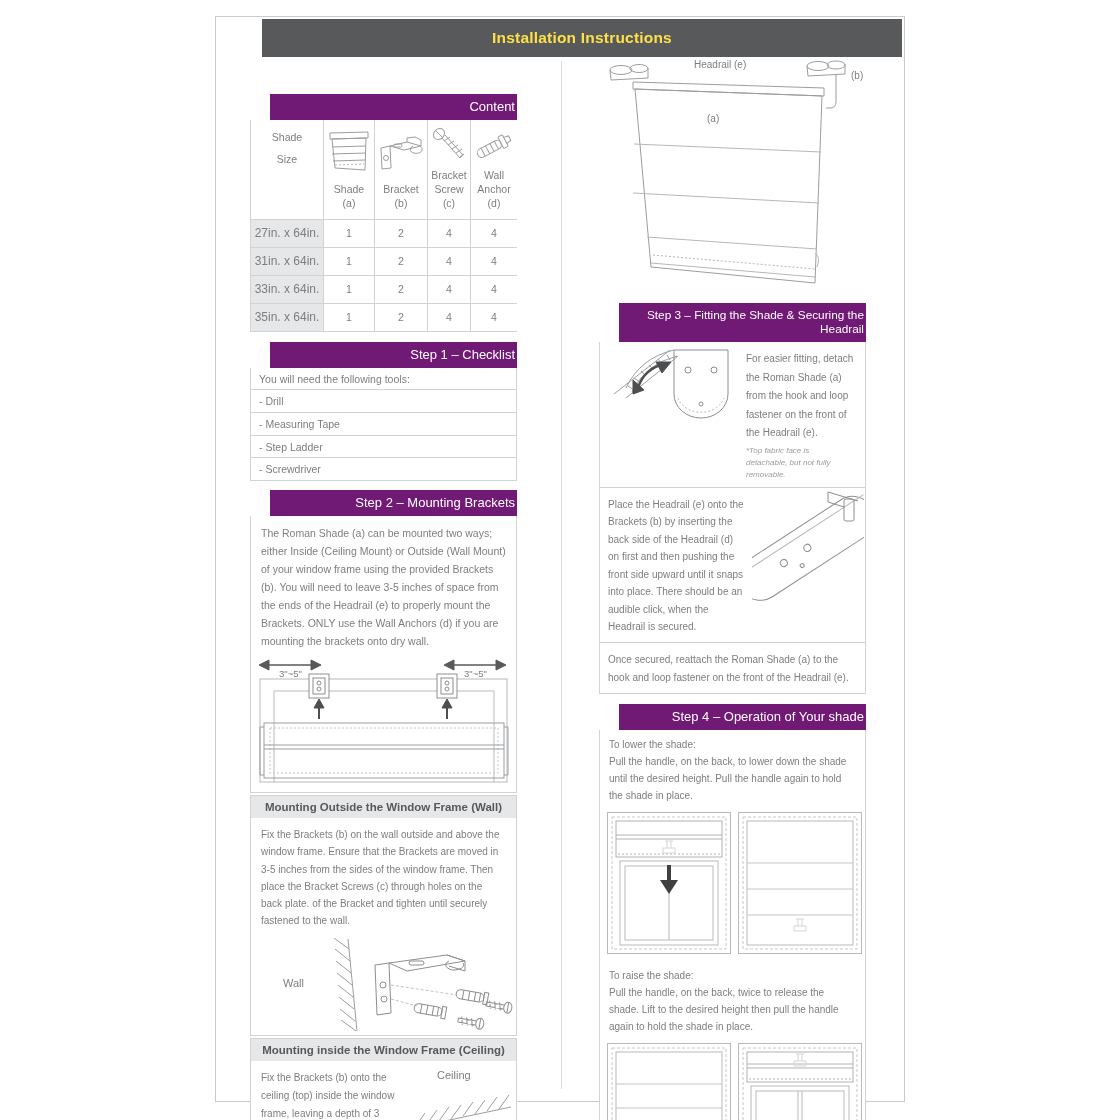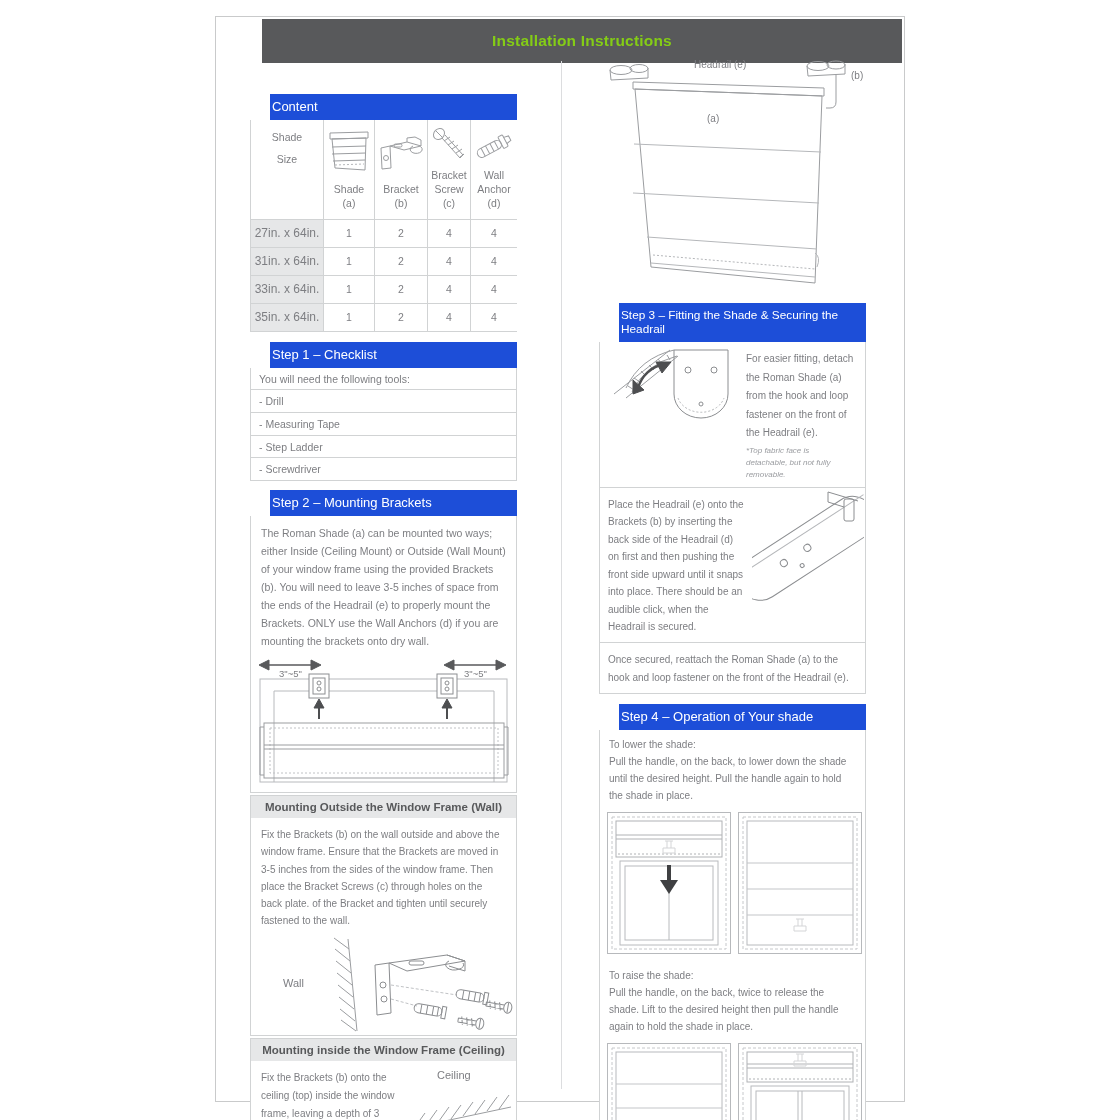--- a/index.html
+++ b/index.html
@@ -1,26 +1,26 @@
 <!DOCTYPE html>
 <html><head>
 <meta charset="utf-8">
 <style>
   html,body{margin:0;padding:0;background:#ffffff;}
   *{box-sizing:border-box;}
   body{font-family:"Liberation Sans", sans-serif;color:#7d7e82;}
   .canvas{position:relative;width:1120px;height:1120px;background:#ffffff;overflow:hidden;}
   .page{position:absolute;left:215px;top:16px;width:690px;height:1086px;background:#fff;border:1px solid #c9cacb;}
-  .page-header{position:absolute;left:2px;top:2px;right:2px;height:44px;background:#58595b;color:#84cc16;
+  .page-header{position:absolute;left:2px;top:2px;right:2px;height:38px;background:#58595b;color:#fde047;
     display:flex;align-items:center;justify-content:center;font-size:15.5px;font-weight:600;letter-spacing:.2px;margin-left:44px;}
   .divider-v{position:absolute;left:345px;top:44px;bottom:12px;width:1px;background:#dcdddf;}
   .col-left{position:absolute;left:34px;top:77px;width:267px;}
   .col-right{position:absolute;left:383px;top:40px;width:267px;}
 
-  .bar-dark{background:#1d4ed8;color:#fff;text-align:left;font-size:13px;padding:5px 2px 6px;margin-left:20px;}
+  .bar-dark{background:#701a75;color:#fff;text-align:right;font-size:13px;padding:5px 2px 6px;margin-left:20px;}
   .bar-dark.sm{font-size:11.8px;}
   .bar-gray{background:#e6e7e8;color:#58595b;text-align:center;font-size:11.5px;font-weight:700;padding:5px 2px;border:1px solid #d1d3d4;border-bottom:none;}
   .box{margin-bottom:9px;}
   .box-body{border:1px solid #d1d3d4;border-top:none;background:#fff;}
   .para{font-size:10.5px;line-height:1.72;padding:8px 10px 6px;color:#7d7e82;}
   .note-italic{font-size:8px;font-style:italic;color:#9a9ca0;line-height:1.5;}
 
   
   .ct-grid{display:grid;grid-template-columns:72px 1fr 1fr 1fr 1fr;gap:1px;background:#d1d3d4;border:1px solid #d1d3d4;border-top:none;}
   .ct-cell{background:#fff;display:flex;align-items:center;justify-content:center;text-align:center;font-size:10.5px;color:#7d7e82;}

